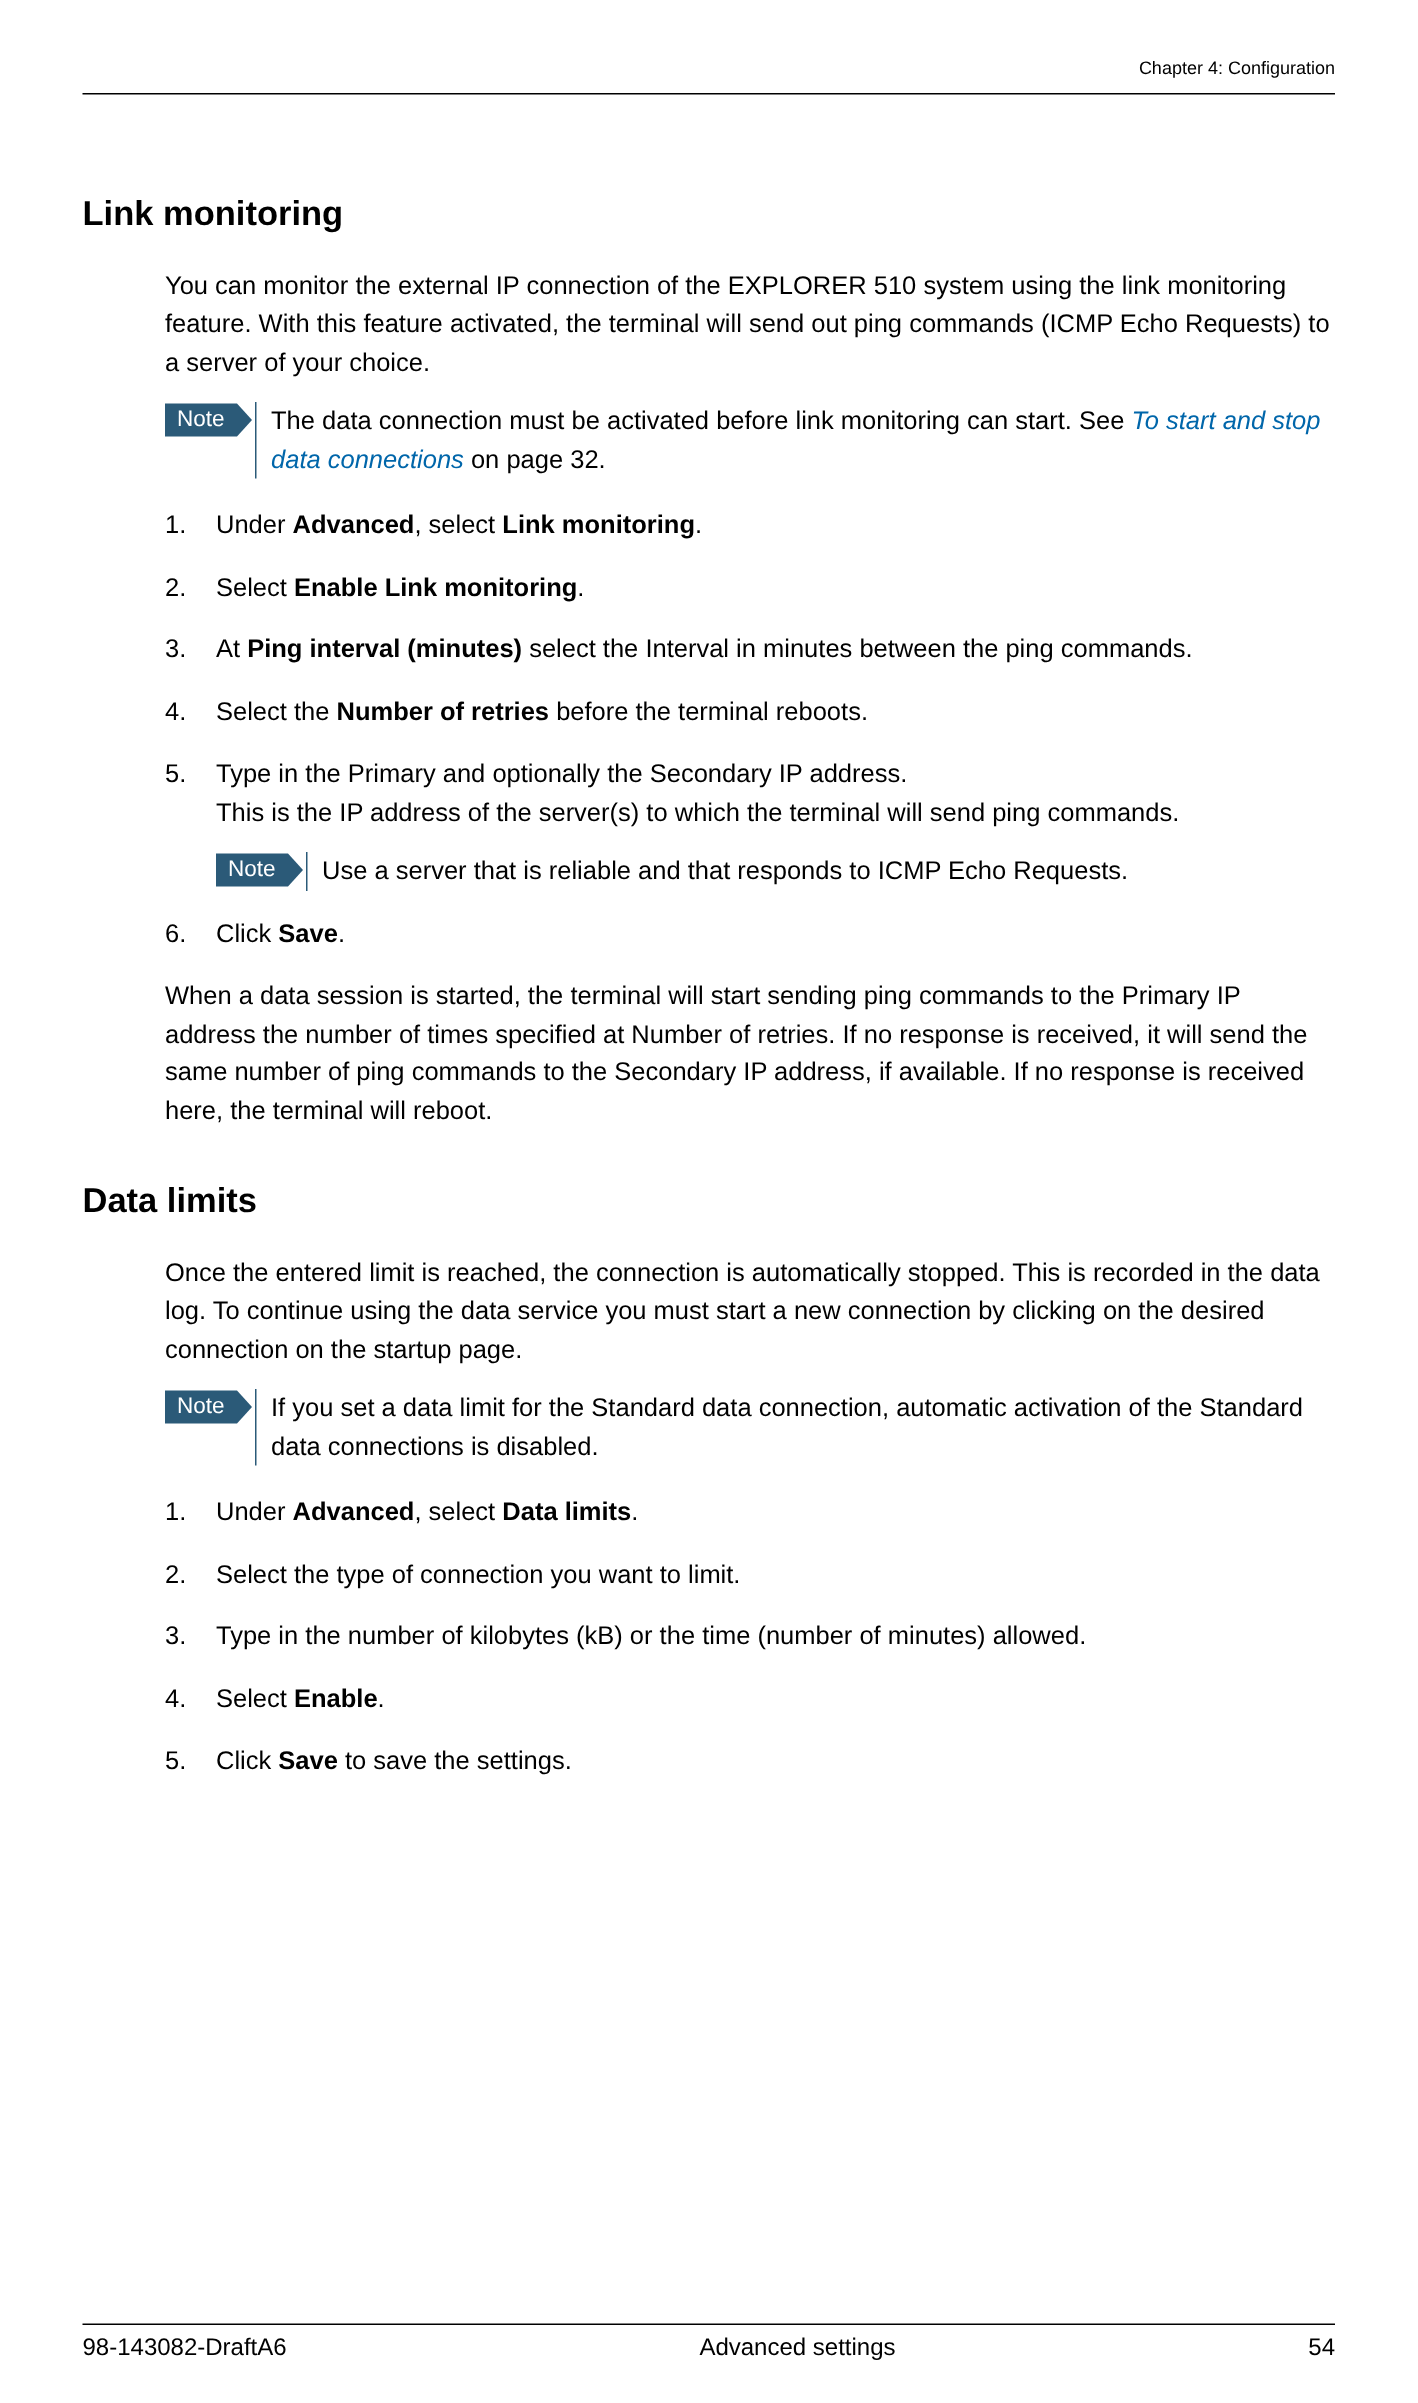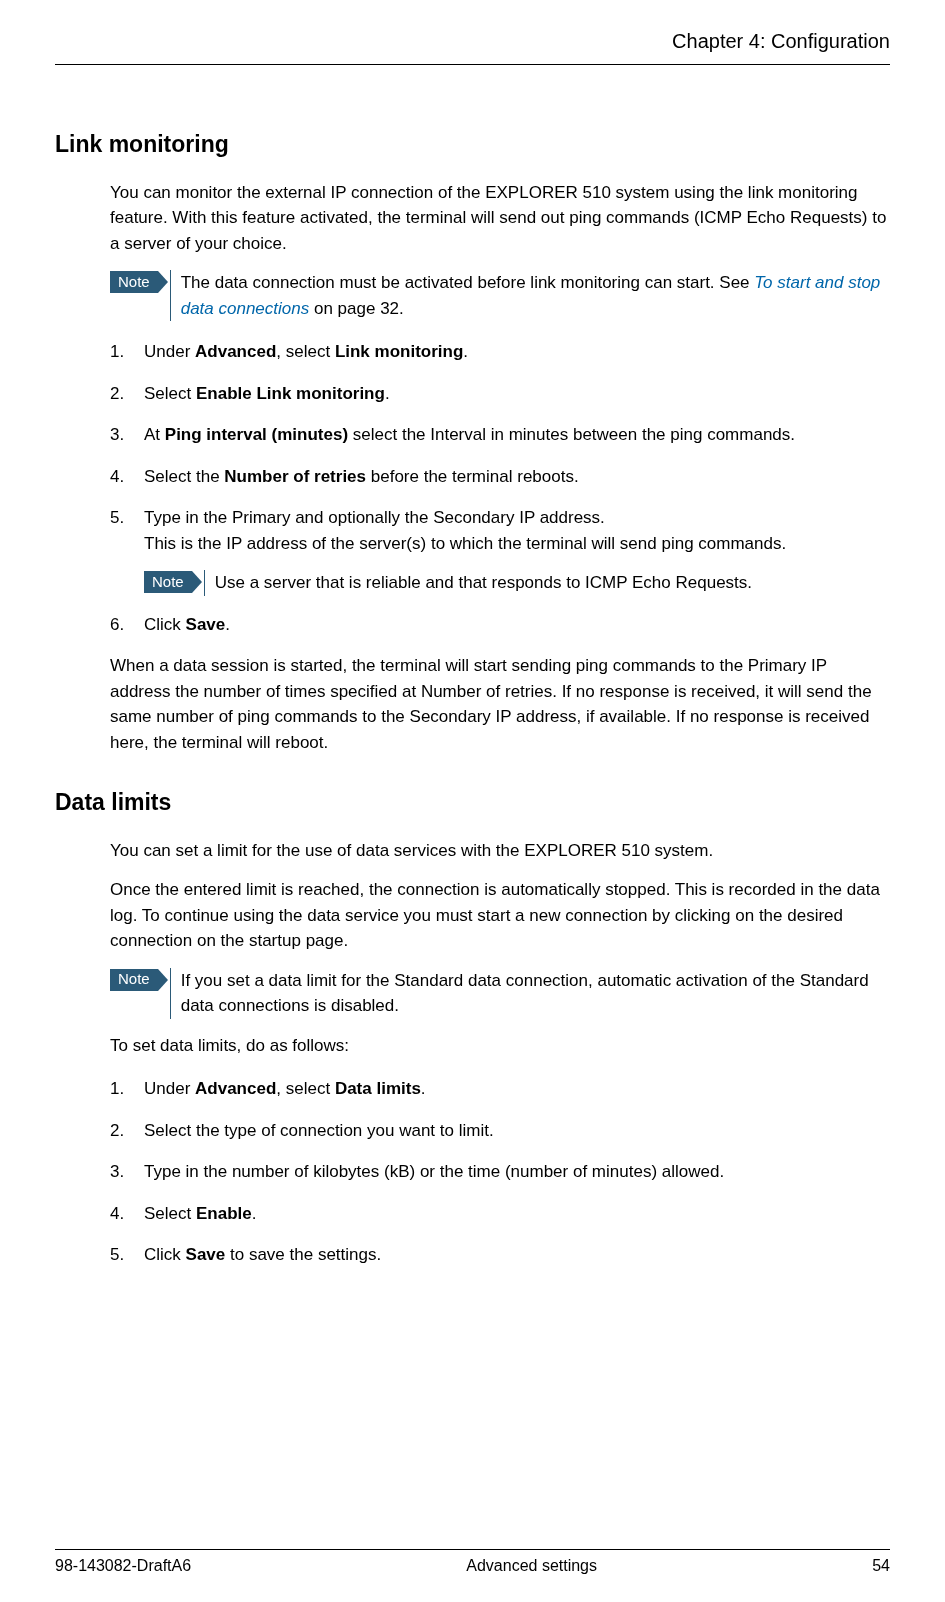--- a/index.html
+++ b/index.html
@@ -15,22 +15,22 @@
     }
     .page {
       padding: 20px 55px 0 55px;
     }
     .top-rule {
       border-top: 1.5px solid #000;
       margin-top: 8px;
     }
     .chapter-header {
       text-align: right;
-      font-size: 20px;
-      margin-top: 6px;
+      font-size: 12px;
+      margin-top: 16px;
     }
     .content {
       padding-top: 62px;
     }
     .body-indent {
       margin-left: 55px;
     }
     p.para {
       margin-bottom: 14px;
     }
@@ -166,29 +166,27 @@
         </li>
       </ol>
 
       <p class="para">When a data session is started, the terminal will start sending ping commands to the Primary IP address the number of times specified at Number of retries. If no response is received, it will send the same number of ping commands to the Secondary IP address, if available. If no response is received here, the terminal will reboot.</p>
     </div>
 
     <div class="section2">
       <div class="first-heading">Data limits</div>
 
       <div class="body-indent">
-        <p class="para">You can set a limit for the use of data services with the EXPLORER 510 system.</p>
         <p class="para">Once the entered limit is reached, the connection is automatically stopped. This is recorded in the data log. To continue using the data service you must start a new connection by clicking on the desired connection on the startup page.</p>
 
         <div class="note-block">
           <div class="note-tag">Note</div>
           <div class="note-text">If you set a data limit for the Standard data connection, automatic activation of the Standard data connections is disabled.</div>
         </div>
 
-        <p class="para">To set data limits, do as follows:</p>
 
         <ol class="steps">
           <li>
             <span>Under </span><span class="bold">Advanced</span><span>, select </span><span class="bold">Data limits</span><span>.</span>
           </li>
           <li>Select the type of connection you want to limit.</li>
           <li>Type in the number of kilobytes (kB) or the time (number of minutes) allowed.</li>
           <li>
             <span>Select </span><span class="bold">Enable</span><span>.</span>
           </li>

